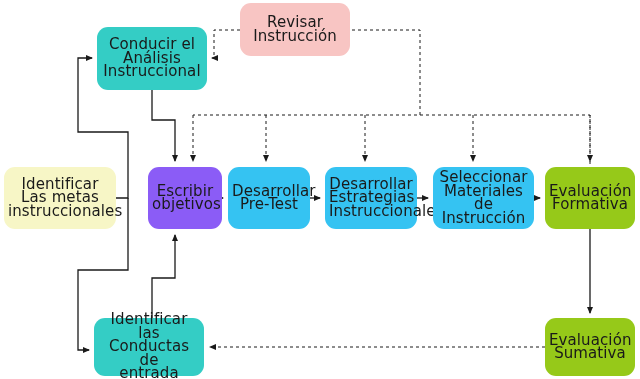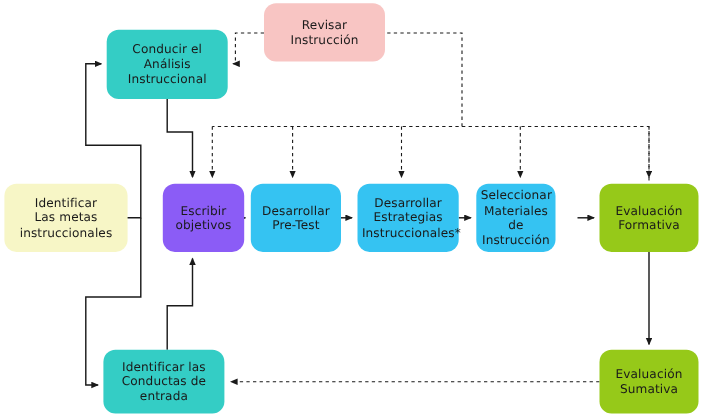--- a/index.html
+++ b/index.html
@@ -25,21 +25,21 @@
   }
   .node {
     position: absolute;
     box-sizing: border-box;
     border-radius: 11px;
     display: flex;
     align-items: center;
     justify-content: center;
     text-align: center;
     color: #1a1a1a;
-    font-size: 11px;
+    font-size: 15px;
     line-height: 13.5px;
     letter-spacing: 0.1px;
     padding: 2px 4px;
     z-index: 2;
   }
   .node .label {
     display: block;
     width: 100%;
   }
 </style>
@@ -86,21 +86,21 @@
       </div>
       <div class="node" style="left: 148px; top: 167px; width: 74px; height: 62px; background: #8b5cf6;">
         <span class="label">Escribir<br>objetivos</span>
       </div>
       <div class="node" style="left: 228px; top: 167px; width: 82px; height: 62px; background: rgb(53, 195, 242);">
         <span class="label">Desarrollar<br>Pre-Test</span>
       </div>
       <div class="node" style="left: 325px; top: 167px; width: 92px; height: 62px; background: rgb(53, 195, 242);">
         <span class="label">Desarrollar<br>Estrategias<br>Instruccionales*</span>
       </div>
-      <div class="node" style="left: 433px; top: 167px; width: 72px; height: 62px; background: rgb(53, 195, 242);">
+      <div class="node" style="left: 433px; top: 167px; width: 101px; height: 62px; background: rgb(53, 195, 242);">
         <span class="label">Seleccionar<br>Materiales de<br>Instrucción</span>
       </div>
       <div class="node" style="left: 545px; top: 167px; width: 90px; height: 62px; background: rgb(150, 201, 25);">
         <span class="label">Evaluación<br>Formativa</span>
       </div>
       <div class="node" style="left: 94px; top: 318px; width: 110px; height: 58px; background: rgb(52, 205, 197);">
         <span class="label">Identificar las<br>Conductas de<br>entrada</span>
       </div>
       <div class="node" style="left: 545px; top: 318px; width: 90px; height: 58px; background: rgb(150, 201, 25);">
         <span class="label">Evaluación<br>Sumativa</span>

